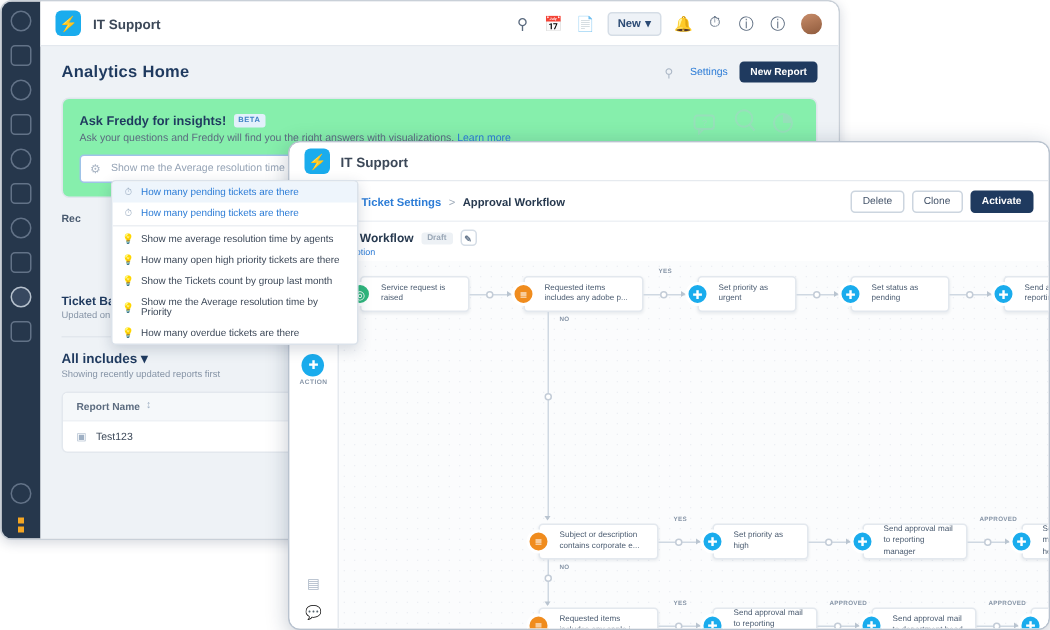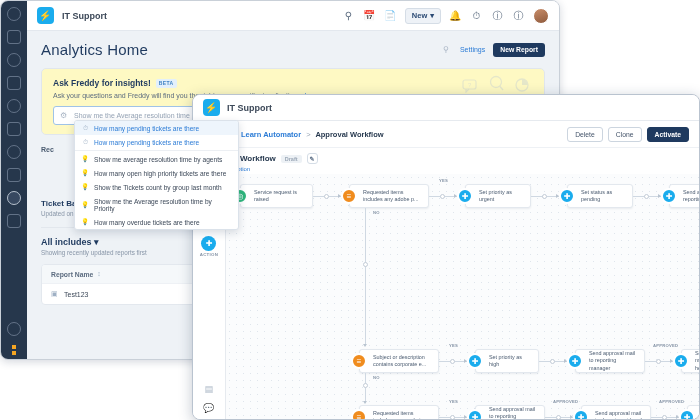--- a/index.html
+++ b/index.html
@@ -59,24 +59,24 @@
     font-size: 7.5px; color: #2b4a74; font-weight: 600;
     padding: 2.5px 6px; display: flex; align-items: center; gap: 3px;
   }
   .avatar {
     width: 16px; height: 16px; border-radius: 50%;
     background: linear-gradient(160deg,#c98d6a,#8e5a3c);
     border: 1px solid #fff;
   }
 
   .w1page { padding: 10px 14px 0 14px; }
-  .pgtitle { font-size: 15px; font-weight: normal; color: #1f3a5f; letter-spacing: .2px; }
+  .pgtitle { font-size: 11px; font-weight: bold; color: #1f3a5f; letter-spacing: .2px; }
 
   .card {
-    background: #fef9c3; border: 1px solid #e0e6ed; border-radius: 5px;
+    background: #86efac; border: 1px solid #e0e6ed; border-radius: 5px;
     margin-top: 10px; padding: 9px 11px; position: relative; overflow: hidden;
   }
   .freddy-title { font-size: 8.5px; font-weight: bold; color: #1f3a5f; display: flex; align-items: center; gap: 5px; }
   .beta {
     background: #e3f0fb; color: #3f82c4; font-size: 5px; font-weight: bold;
     letter-spacing: .4px; padding: 1.5px 3px; border-radius: 2px;
   }
   .freddy-sub { font-size: 7px; color: #5b6b7f; margin-top: 4px; }
   .freddy-sub .link { color: #2c7cd6; text-decoration: underline; }
   .searchbox {
@@ -372,21 +372,21 @@
 
     <div class="w2top">
       <div class="brandlogo">⚡</div>
       <span class="brandname">IT Support</span>
     </div>
 
     <div class="w2crumbbar">
       <div class="crumb">
         <span>Admin</span>
         <span class="sep">&gt;</span>
-        <span>Learn Automator</span>
+        <span>Ticket Settings</span>
         <span class="sep">&gt;</span>
         <span class="cur">Approval Workflow</span>
       </div>
       <div class="grow"></div>
       <div class="btn">Delete</div>
       <div class="btn">Clone</div>
       <div class="btn primary">Activate</div>
     </div>
 
     <div class="w2titlebar">

